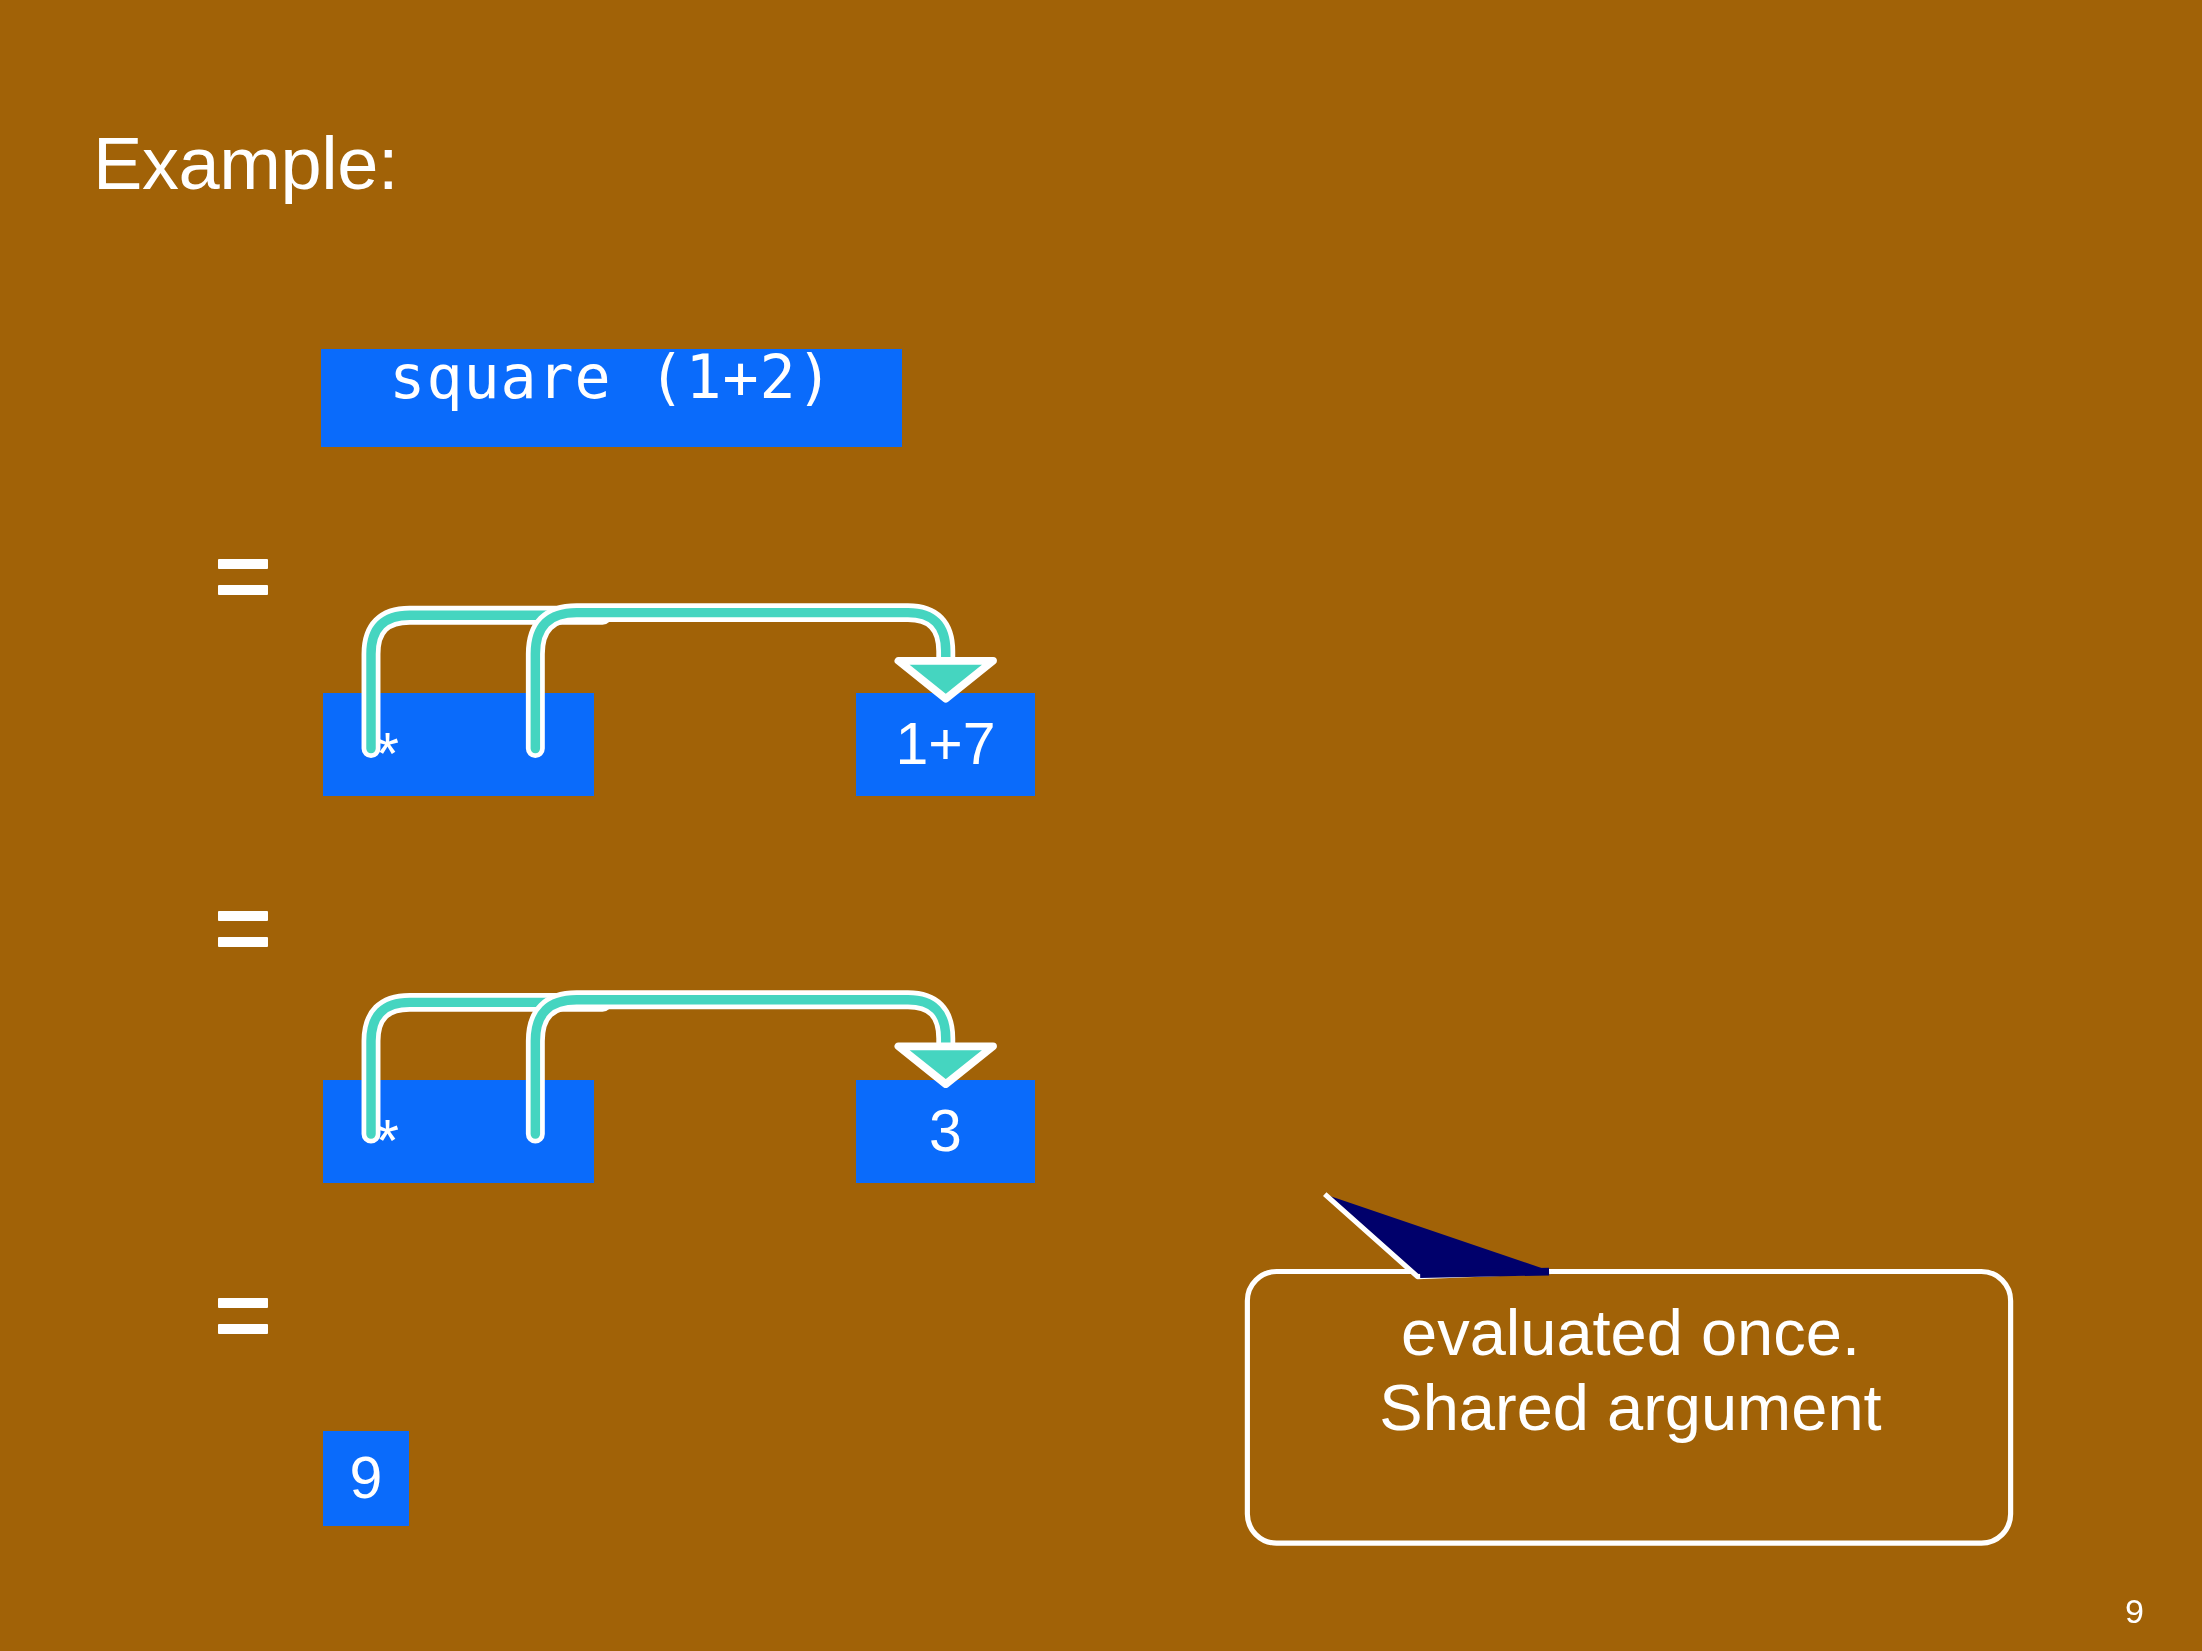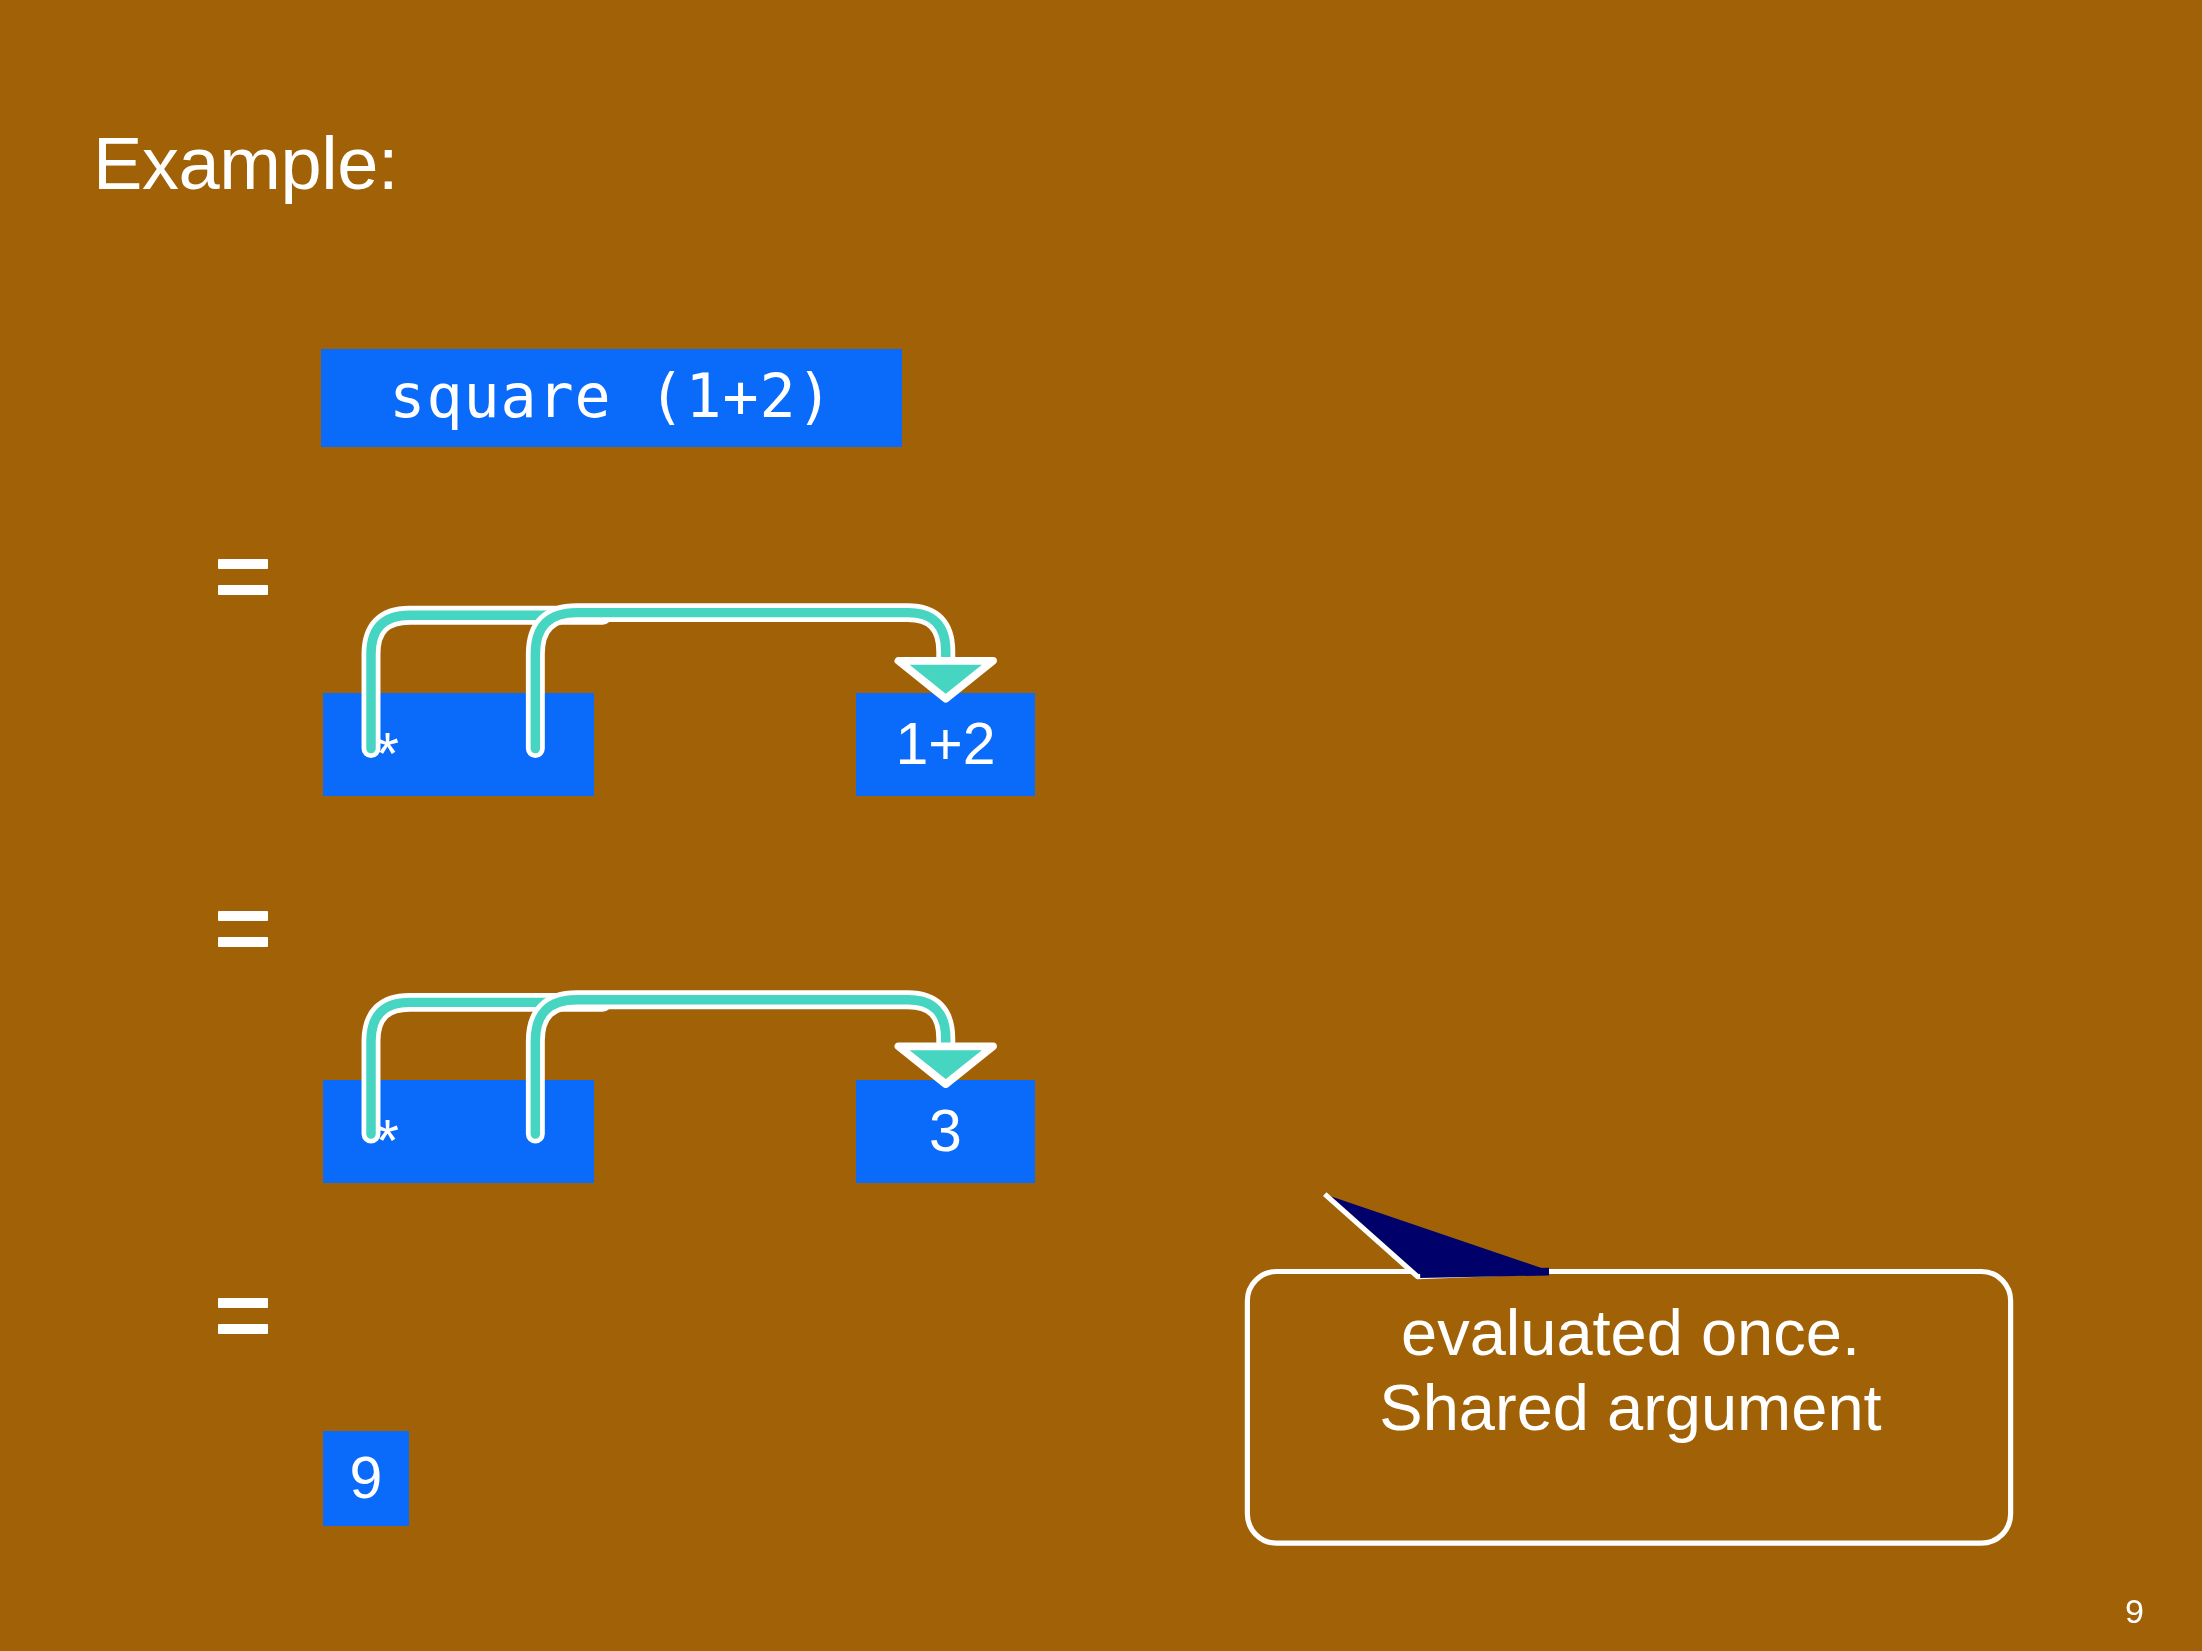--- a/index.html
+++ b/index.html
@@ -31,21 +31,20 @@
 
   
   #code-box {
     position: absolute;
     left: 321px;
     top: 349px;
     width: 581px;
     height: 98px;
     background: #0a6bfb;
     display: flex;
-    align-items: center;
     justify-content: center;
   }
   #code-box .code-text {
     font-family: "DejaVu Sans Mono", "Liberation Mono", monospace;
     font-size: 60px;
     color: #ffffff;
     letter-spacing: 0.9px;
     white-space: pre;
     line-height: 1;
     transform: translateY(-1.7px);
@@ -163,21 +162,21 @@
   </div>
 
   <div class="equals" id="equals-1"></div>
   <div class="equals" id="equals-2"></div>
   <div class="equals" id="equals-3"></div>
 
   <div class="vbox" id="op-box-1">
     <span class="startext">*</span>
   </div>
   <div class="vbox" id="arg-box-1">
-    <span class="vtext">1+2</span>
+    <span class="vtext">1+7</span>
   </div>
 
   <div class="vbox" id="op-box-2">
     <span class="startext">*</span>
   </div>
   <div class="vbox" id="arg-box-2">
     <span class="vtext">3</span>
   </div>
 
   <div class="vbox" id="result-box">

